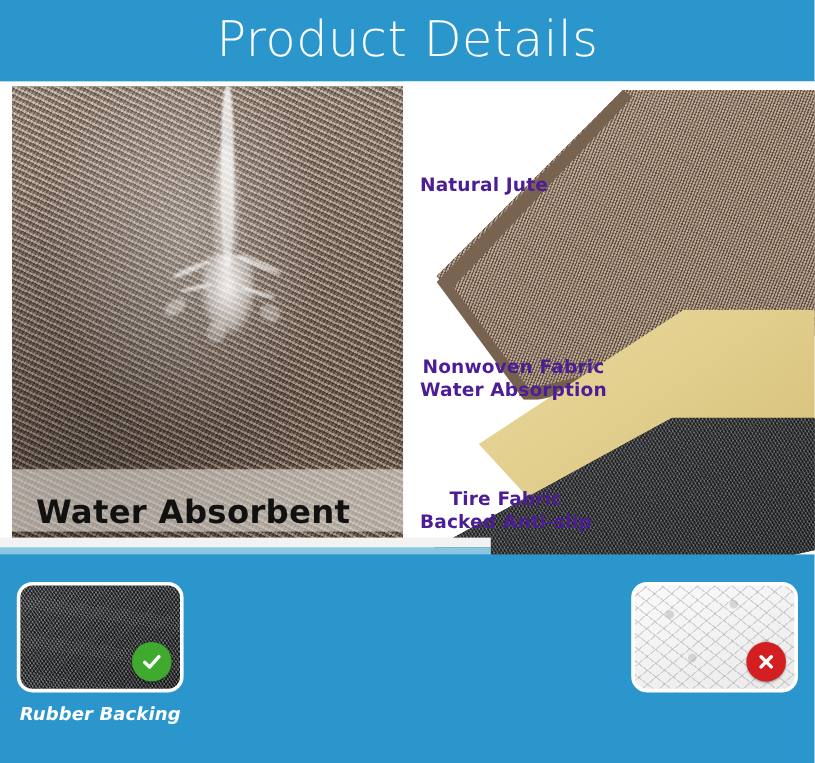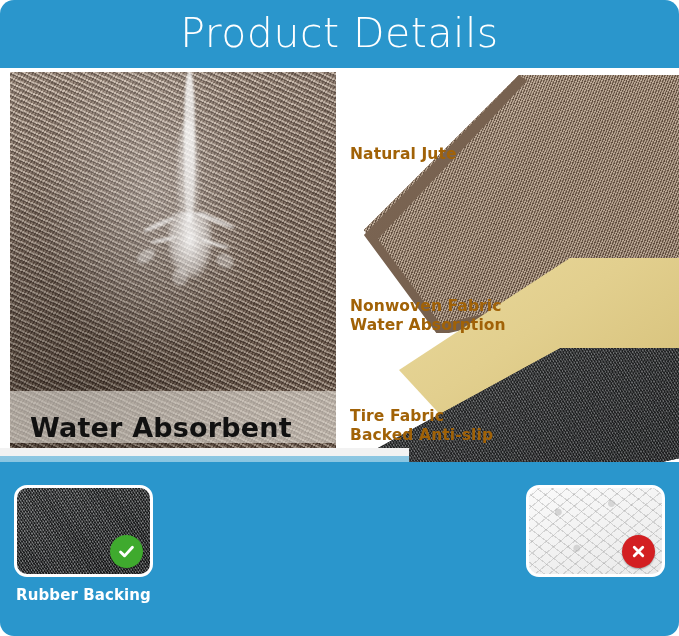--- a/index.html
+++ b/index.html
@@ -1,21 +1,21 @@
 <!DOCTYPE html>
 <html><head>
 <meta charset="utf-8">
 <style>
   html,body{margin:0;padding:0;}
   body{
     width:679px;height:636px;overflow:hidden;
     font-family:"DejaVu Sans",sans-serif;
     background:#ffffff;
   }
-  #page{position:relative;width:679px;height:636px;overflow:hidden;background:#fff;border-radius:14px;}
+  #page{position:relative;width:679px;height:636px;overflow:hidden;background:#fff;}
 
   
   .header{
     position:absolute;left:0;top:0;width:679px;height:68px;
     background:#2a96cc;
     display:flex;align-items:center;justify-content:center;
   }
   .header-title{
     color:#ffffff;font-size:41px;line-height:1;
     font-family:"DejaVu Sans",sans-serif;font-weight:300;
@@ -114,42 +114,43 @@
     left:20px;top:280px;width:330px;height:160px;
     clip-path:polygon(62% 0%, 100% 0%, 100% 68%, 30% 100%, 0% 70%);
     background-color:#3c3e40;
     background-image:
       repeating-linear-gradient(58deg, rgba(255,255,255,.13) 0 1px, rgba(0,0,0,.30) 1px 2.4px),
       repeating-linear-gradient(-58deg, rgba(255,255,255,.10) 0 1px, rgba(0,0,0,.26) 1px 2.6px),
       linear-gradient(150deg,#4a4c4e,#333537);
   }
 
   .dlabel{
-    position:absolute;color:#a16207;font-weight:bold;
+    position:absolute;color:#4c1d95;font-weight:bold;
     font-family:"DejaVu Sans",sans-serif;font-size:15.5px;
-    line-height:19px;white-space:pre-line;letter-spacing:.1px;
+    line-height:19px;white-space:pre-line;letter-spacing:.1px;text-align:center;
   }
   .dlabel-jute{left:14px;top:77px;}
   .dlabel-fabric{left:14px;top:229px;}
   .dlabel-rubber{left:14px;top:339px;}
 
   
   .shelf{
     position:absolute;left:0;top:456px;width:409px;height:26px;
     background:linear-gradient(to bottom,#8dc7e2,#7cbedd);
   }
   .shelf-top{
     position:absolute;left:0;top:448px;width:409px;height:8px;
     background:#f2f2f2;
   }
 
   
   .bottom{
     position:absolute;left:0;top:462px;width:679px;height:174px;
     background:#2a96cc;
+    font-style:italic;
   }
   .cards{
     position:absolute;left:0;top:0;width:679px;height:174px;
     display:flex;justify-content:space-between;
     padding:23px 14px 0 14px;box-sizing:border-box;
   }
   .card{width:139px;display:flex;flex-direction:column;align-items:center;}
   .swatch{
     position:relative;width:139px;height:92px;border-radius:13px;
     border:3px solid #ffffff;box-sizing:border-box;overflow:hidden;

